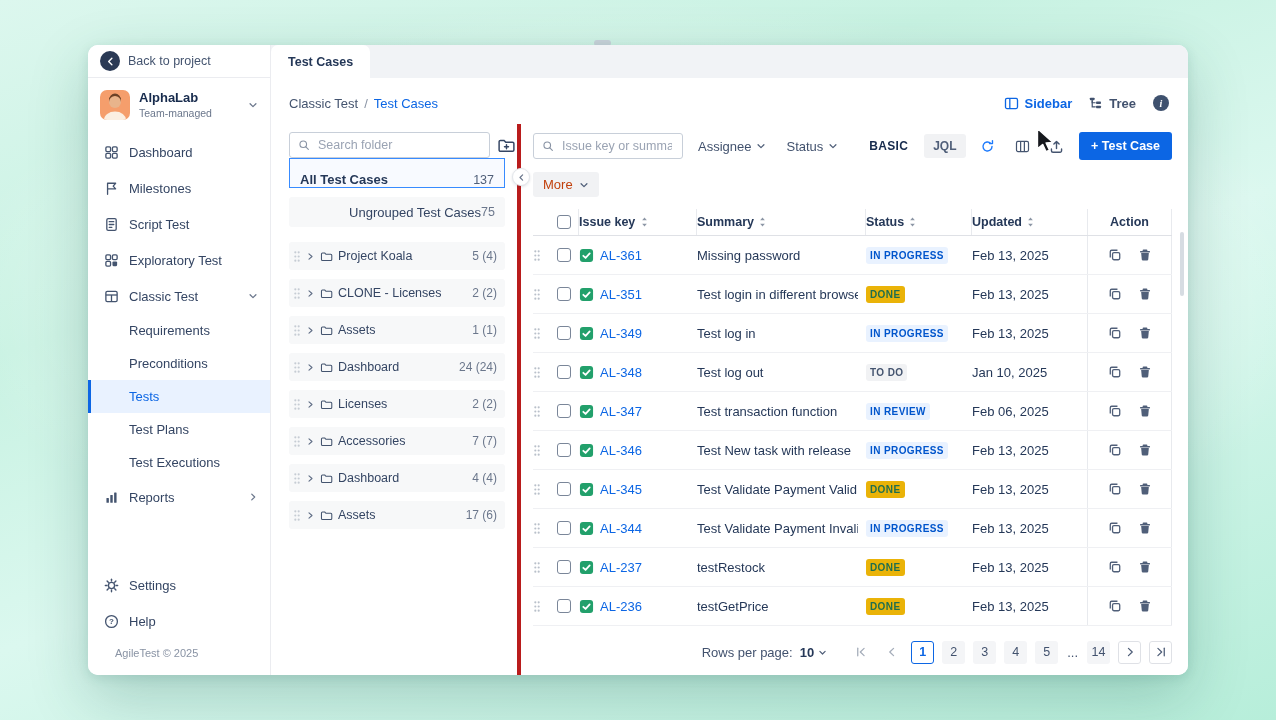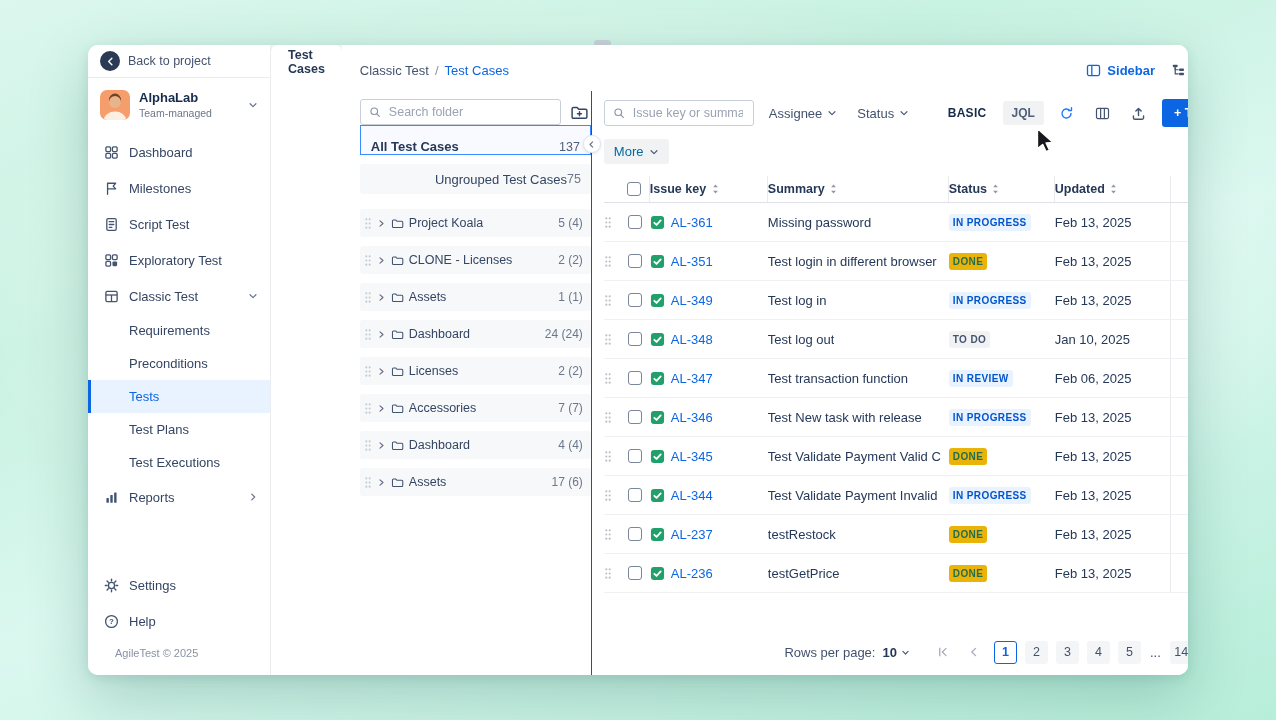--- a/index.html
+++ b/index.html
@@ -37,39 +37,39 @@
   .nav-label { white-space:nowrap; }
   .nav-chevron { margin-left:auto; color:#6B778C; display:flex; }
   .sub-item { height:33px; display:flex; align-items:center; padding-left:41px; font-size:13px; color:#344563; position:relative; cursor:pointer; }
   .sub-item.active { background:#E9F2FF; color:#0C66E4; }
   .sub-item.active::before { content:""; position:absolute; left:0; top:0; bottom:0; width:3px; background:#0C66E4; }
   .sidebar-spacer { flex:1; }
   .sidebar-footer { padding-bottom:4px; }
   .copyright { font-size:11px; color:#8993A4; padding:8px 0 12px 27px; }
 
   
-  .main-area { flex:1; display:flex; flex-direction:row; min-width:0; }
+  .main-area { flex:1; display:flex; flex-direction:column; min-width:0; }
   .tabbar { height:33px; min-height:33px; background:#F1F3F6; display:flex; }
   .tab { background:#fff; height:100%; display:flex; align-items:center; padding:0 17px; font-size:12.5px; font-weight:700; color:#253858; border-radius:7px 7px 0 0; cursor:pointer; }
   .content { flex:1; display:flex; flex-direction:column; background:#fff; min-height:0; }
   .content-header { display:flex; align-items:center; justify-content:space-between; padding:16px 18px 12px; }
   .breadcrumb { font-size:13px; display:flex; gap:6px; align-items:center; }
   .crumb-parent { color:#44546F; text-decoration:none; cursor:pointer; }
   .crumb-sep { color:#8993A4; }
   .crumb-current { color:#0C66E4; text-decoration:none; cursor:pointer; }
   .hdr-actions { display:flex; align-items:center; gap:16px; }
   .hdr-btn { display:flex; align-items:center; gap:6px; font-size:13px; font-weight:600; background:none; border:none; cursor:pointer; padding:0; }
   .hdr-btn.blue { color:#0C66E4; }
   .hdr-btn.gray { color:#42526E; }
   .info-btn { background:none; border:none; padding:0; display:flex; cursor:pointer; }
 
   .content-body { flex:1; display:flex; min-height:0; position:relative; }
 
   
-  .folder-panel { width:250px; min-width:250px; padding:8px 0 0 18px; border-right:1px solid #b91c1c; }
+  .folder-panel { width:250px; min-width:250px; padding:8px 12px 0 18px; border-right:4px solid #b91c1c; }
   .folder-search-row { display:flex; align-items:center; gap:7px; }
   .search-box { flex:1; height:26px; border:1px solid #C8CFD9; border-radius:3px; display:flex; align-items:center; gap:6px; padding:0 8px; background:#fff; color:#8993A4; }
   .search-box input { border:none; outline:none; flex:1; min-width:0; font-size:12.5px; font-family:inherit; color:#344563; background:transparent; }
   .search-box input::placeholder { color:#9AA3B3; }
   .folder-add-btn { width:26px; height:26px; display:flex; align-items:center; justify-content:center; color:#344563; background:none; border:none; cursor:pointer; padding:0; }
   .folder-all { height:30px; display:flex; align-items:flex-end; justify-content:space-between; padding:0 10px; border:1px solid #388BFF; background:#F8FAFF; border-radius:0; font-size:13px; font-weight:600; color:#253858; cursor:pointer; }
   .folder-all .fcount { color:#505F79; font-weight:500; font-size:12.5px; }
   .folder-ungrouped { margin-top:9px; height:30px; display:flex; align-items:center; justify-content:flex-end; padding:0 10px; background:#F7F8F9; border-radius:3px; font-size:13px; color:#344563; cursor:pointer; }
   .folder-ungrouped .fcount { color:#6B778C; font-size:12.5px; }
   .folder-list { margin-top:15px; }
@@ -87,21 +87,21 @@
   .toolbar .search-box { flex:none; width:150px; }
   .filter-btn { display:flex; align-items:center; gap:5px; font-size:13px; color:#42526E; font-weight:500; background:none; border:none; cursor:pointer; padding:4px 5px; }
   .filter-btn .chev { display:flex; color:#505F79; }
   .tb-spacer { flex:1; }
   .mode-basic { font-size:12px; font-weight:700; color:#172B4D; letter-spacing:.3px; background:none; border:none; cursor:pointer; padding:4px 6px; }
   .mode-jql { font-size:12px; font-weight:600; color:#505F79; background:#F1F2F4; padding:5px 9px; border-radius:3px; border:none; cursor:pointer; }
   .icon-btn { width:26px; height:26px; display:flex; align-items:center; justify-content:center; color:#44546F; background:none; border:none; cursor:pointer; padding:0; }
   .icon-btn.blue { color:#1D7AFC; }
   .primary-btn { background:#0C66E4; color:#fff; font-size:12.5px; font-weight:600; padding:7px 12px; border-radius:3px; border:none; cursor:pointer; white-space:nowrap; }
   .more-row { margin-top:12px; }
-  .more-btn { display:inline-flex; align-items:center; gap:6px; background:#F1F2F4; color:#0369a1; font-size:13px; padding:5px 10px; border-radius:3px; border:none; cursor:pointer; }
+  .more-btn { display:inline-flex; align-items:center; gap:6px; background:#F1F2F4; color:#c2410c; font-size:13px; padding:5px 10px; border-radius:3px; border:none; cursor:pointer; }
   .more-btn .chev { display:flex; color:#505F79; }
 
   
   .table { margin-top:12px; flex:1; display:flex; flex-direction:column; min-height:0; }
   .thead { display:flex; align-items:center; height:27px; min-height:27px; border-bottom:1px solid #DFE1E6; font-size:12.5px; font-weight:700; color:#253858; }
   .hcell { display:flex; align-items:center; gap:5px; height:100%; border-right:1px solid #E8EAEE; }
   .hcell.nb { border-right:none; }
   .col-drag { width:16px; min-width:16px; display:flex; align-items:center; }
   .col-check { width:30px; min-width:30px; display:flex; align-items:center; justify-content:center; }
   .col-key { width:118px; min-width:118px; display:flex; align-items:center; gap:6px; }

